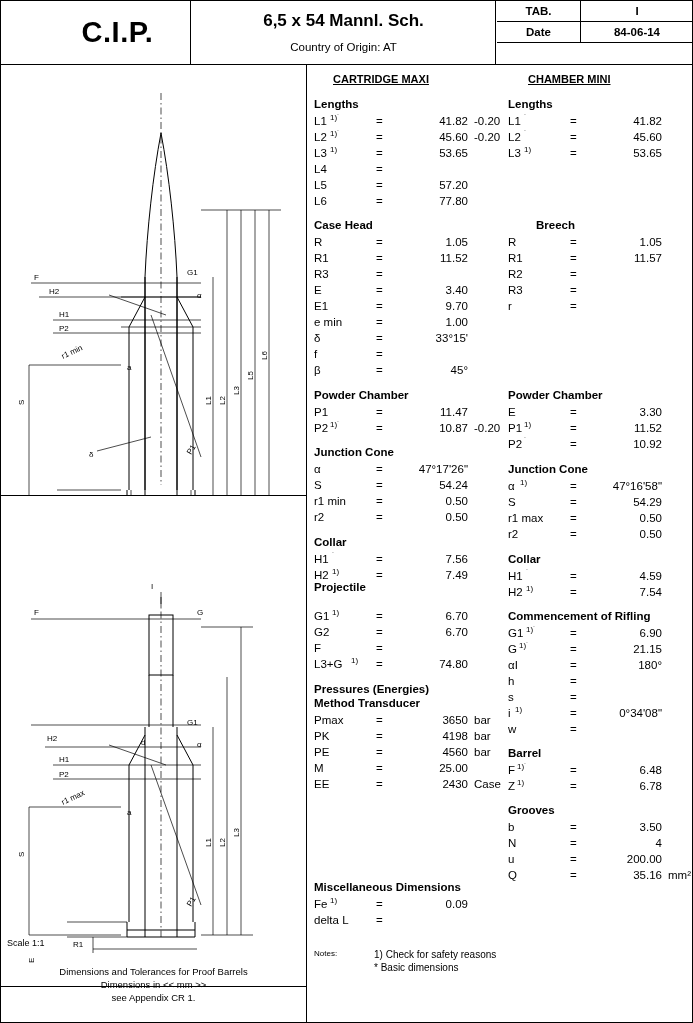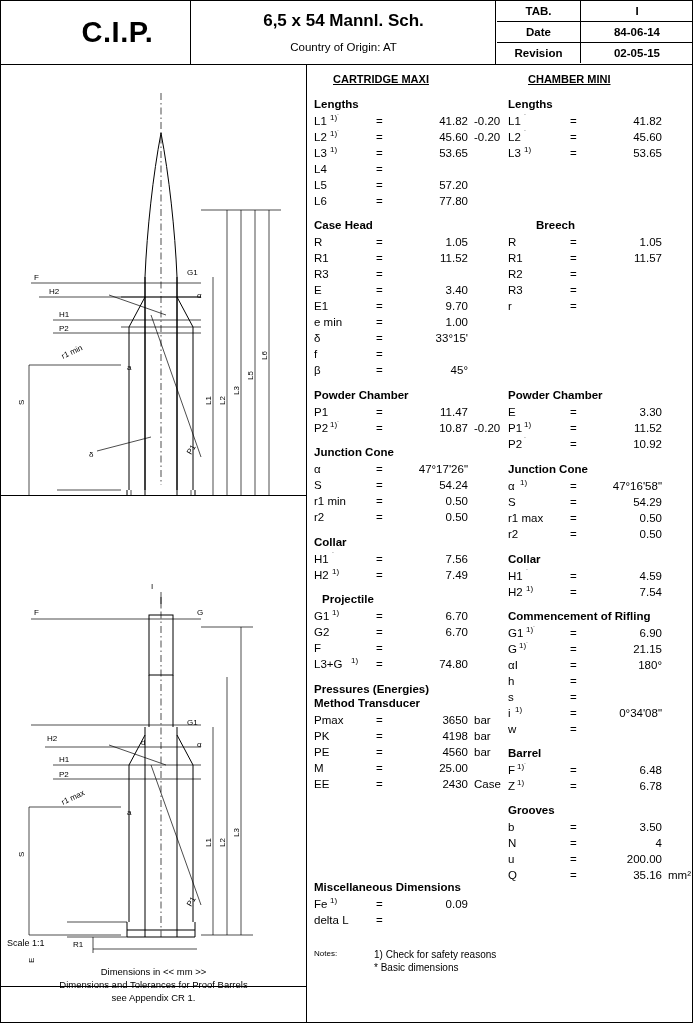--- a/index.html
+++ b/index.html
@@ -66,24 +66,20 @@
       <div class="hdr-origin">Country of Origin: AT</div>
     </div>
     <div class="hdr-right">
       <div class="hdr-row r1">
         <div class="hdr-lbl">TAB.</div>
         <div class="hdr-val">I</div>
       </div>
       <div class="hdr-row r2">
         <div class="hdr-lbl">Date</div>
         <div class="hdr-val">84-06-14</div>
-      </div>
-      <div class="hdr-row r3">
-        <div class="hdr-lbl">Revision</div>
-        <div class="hdr-val">02-05-15</div>
       </div>
     </div>
   </div>
 
   <div class="left-col">
 
     <div class="drawing-top">
       <svg width="305" height="430" viewBox="0 0 305 430">
 
         <line class="dash" x1="160" y1="28" x2="160" y2="420"></line>
@@ -216,22 +212,22 @@
         <text class="lbl" x="238" y="340" transform="rotate(-90 238 340)">L3</text>
         <text class="lbl" x="190" y="410" transform="rotate(-60 190 410)">P1</text>
         <text class="lbl" x="126" y="318">a</text>
         <text class="lbl" x="196" y="250">α</text>
         <text class="lbl" x="140" y="248">d</text>
       </svg>
     </div>
 
     <div class="scale-note">Scale 1:1</div>
     <div class="foot-note">
+      <div>Dimensions and Tolerances for Proof Barrels</div>
       <div>Dimensions in &lt;&lt; mm &gt;&gt;</div>
-      <div>Dimensions and Tolerances for Proof Barrels</div>
       <div>see Appendix CR 1.</div>
     </div>
   </div>
 
   <div class="right-col">
 
     <div class="col-head" style="left:25px;top:8px;">CARTRIDGE MAXI</div>
     <div class="col-head" style="left:220px;top:8px;">CHAMBER MINI</div>
 
     <div class="sec-title" style="left:6px;top:33px;">Lengths</div>
@@ -362,21 +358,21 @@
         <span class="eq">=</span>
         <span class="vl">7.56</span>
       </div>
     <div class="row" style="left:6px;top:504px;">
         <span class="nm">H2</span>
         <span class="nm sup" style="left:18px;top:-2px;">1)</span>
         <span class="eq">=</span>
         <span class="vl">7.49</span>
       </div>
 
-    <div class="sec-title" style="left:6px;top:528px;margin-left:8px;">Projectile</div>
+    <div class="sec-title" style="left:6px;top:516px;">Projectile</div>
     <div class="row" style="left:6px;top:545px;">
         <span class="nm">G1</span>
         <span class="nm sup" style="left:18px;top:-2px;">1)</span>
         <span class="eq">=</span>
         <span class="vl">6.70</span>
       </div>
     <div class="row" style="left:6px;top:561px;">
         <span class="nm">G2</span>
         <span class="eq">=</span>
         <span class="vl">6.70</span>

